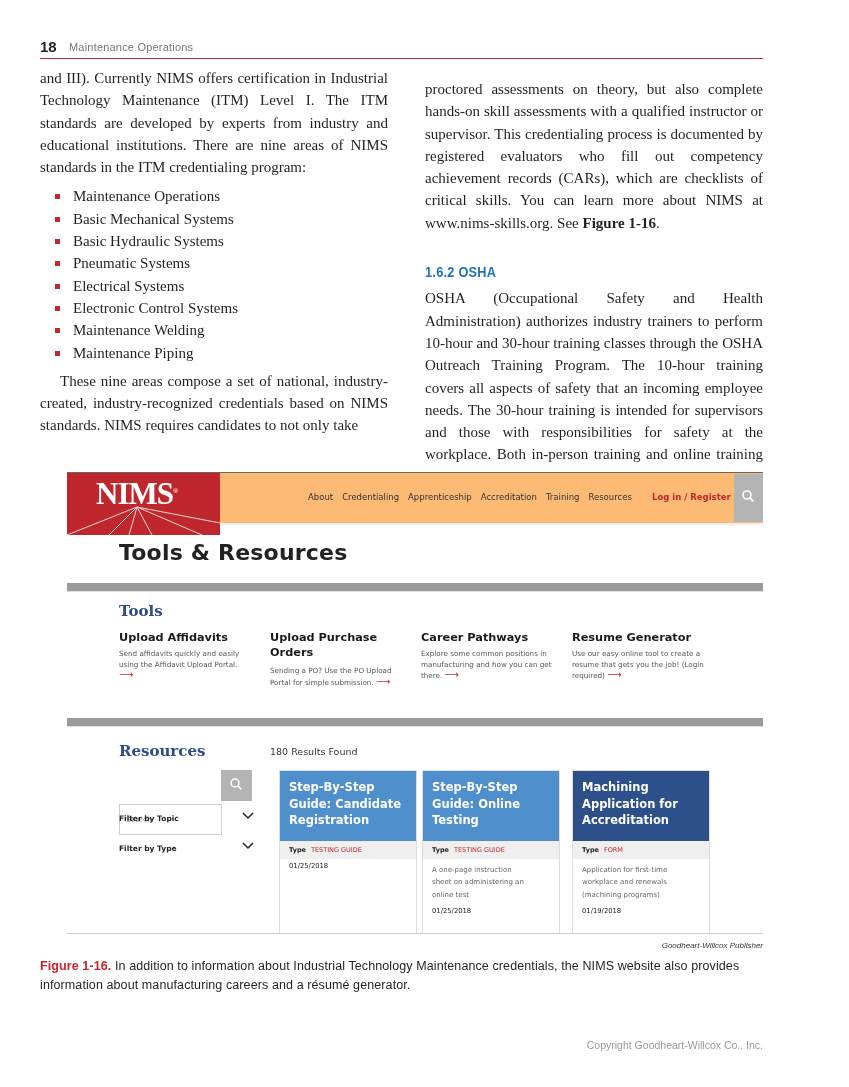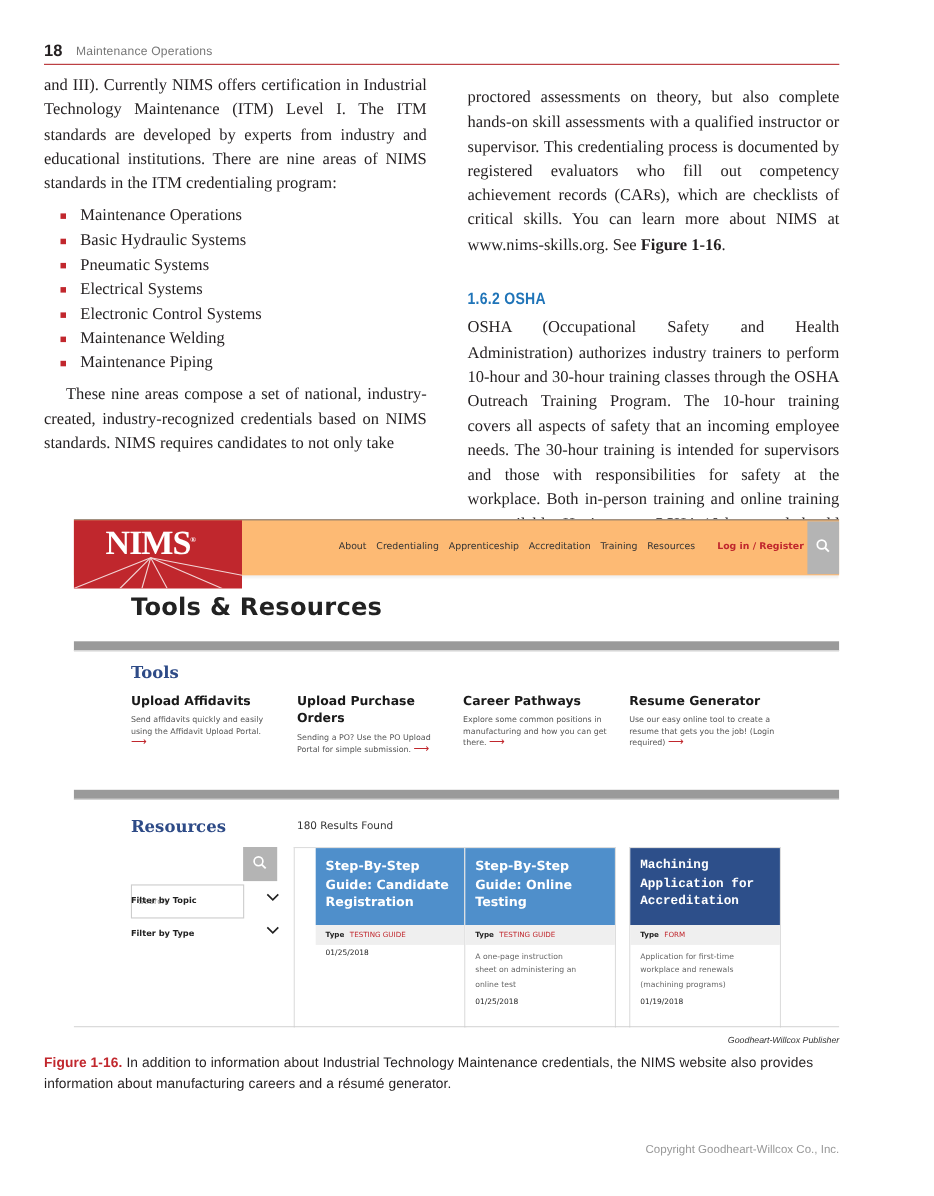--- a/index.html
+++ b/index.html
@@ -60,20 +60,21 @@
 
 <div class="header">
   <span class="pnum">18</span>
   <span class="sect">Maintenance Operations</span>
 </div>
 
 <div class="col col-left">
   <p>and III). Currently NIMS offers certification in Industrial Technology Maintenance (ITM) Level I. The ITM standards are developed by experts from industry and educational institutions. There are nine areas of NIMS standards in the ITM credentialing program:</p>
   <ul class="bullets">
     <li><span class="sq"></span><span>Maintenance Operations</span></li>
+    <li><span class="sq"></span><span>Basic Mechanical Systems</span></li>
     <li><span class="sq"></span><span>Basic Hydraulic Systems</span></li>
     <li><span class="sq"></span><span>Pneumatic Systems</span></li>
     <li><span class="sq"></span><span>Electrical Systems</span></li>
     <li><span class="sq"></span><span>Electronic Control Systems</span></li>
     <li><span class="sq"></span><span>Maintenance Welding</span></li>
     <li><span class="sq"></span><span>Maintenance Piping</span></li>
   </ul>
   <p class="indent">These nine areas compose a set of national, industry-created, industry-recognized credentials based on NIMS standards. NIMS requires candidates to not only take</p>
 </div>
 
@@ -157,33 +158,33 @@
         <polyline points="1,2 6,7 11,2" fill="none" stroke="#222" stroke-width="1.5"></polyline>
       </svg>
   </div>
   <div class="filter" style="top:372px;">
     <span>Filter by Type</span>
     <svg class="chev" width="12" height="10" viewBox="0 0 12 10">
         <polyline points="1,2 6,7 11,2" fill="none" stroke="#222" stroke-width="1.5"></polyline>
       </svg>
   </div>
 
-  <div class="card" style="left:200px;padding-left:19px;">
+  <div class="card" style="left:212px;">
     <div class="head" style="background:#4f8fcb;">Step-By-Step Guide: Candidate Registration</div>
     <div class="type"><b>Type</b><span>TESTING GUIDE</span></div>
     <div class="date">01/25/2018</div>
   </div>
   <div class="card" style="left:355px;">
     <div class="head" style="background:#4f8fcb;">Step-By-Step Guide: Online Testing</div>
     <div class="type"><b>Type</b><span>TESTING GUIDE</span></div>
     <div class="desc" style="width:100px;">A one-page instruction sheet on administering an online test</div>
     <div class="date" style="padding-top:6px;">01/25/2018</div>
   </div>
   <div class="card" style="left:505px;">
-    <div class="head" style="background:#2d4f8a;font-family:Liberation Mono, monospace;">Machining Application for Accreditation</div>
+    <div class="head" style="background:#2d4f8a;">Machining Application for Accreditation</div>
     <div class="type"><b>Type</b><span>FORM</span></div>
     <div class="desc" style="width:110px;">Application for first-time workplace and renewals (machining programs)</div>
     <div class="date" style="padding-top:6px;">01/19/2018</div>
   </div>
   <div class="fig-bottom"></div>
 </div>
 
 <div class="credit">Goodheart-Willcox Publisher</div>
 <div class="caption"><span class="lbl">Figure 1-16.</span><span> In addition to information about Industrial Technology Maintenance credentials, the NIMS website also provides information about manufacturing careers and a résumé generator.</span></div>
 <div class="copyright">Copyright Goodheart-Willcox Co., Inc.</div>

